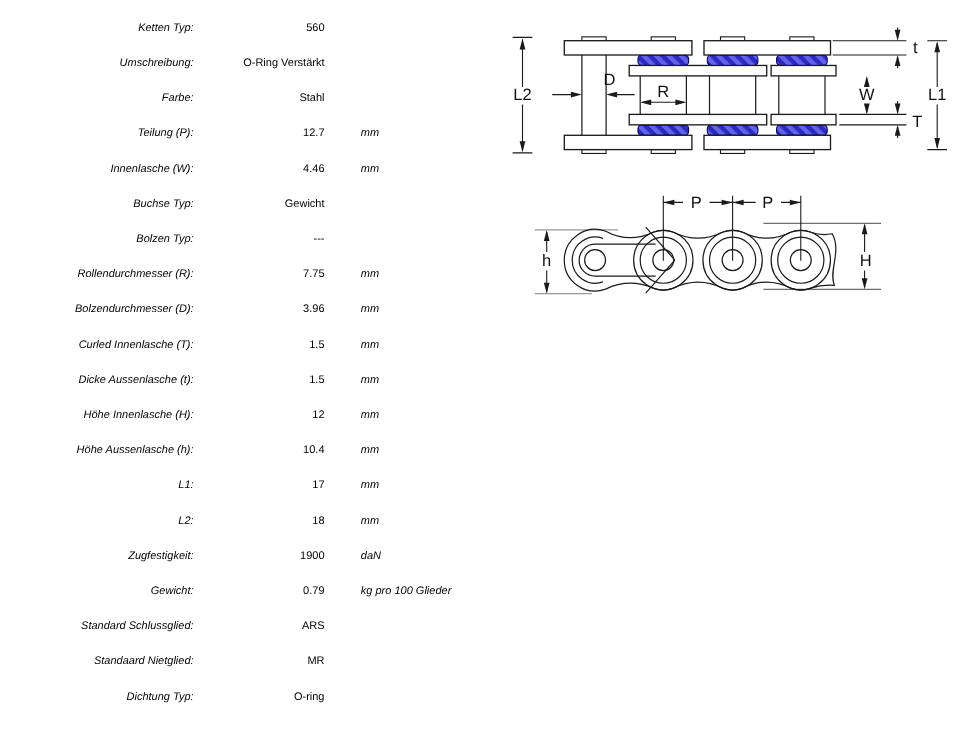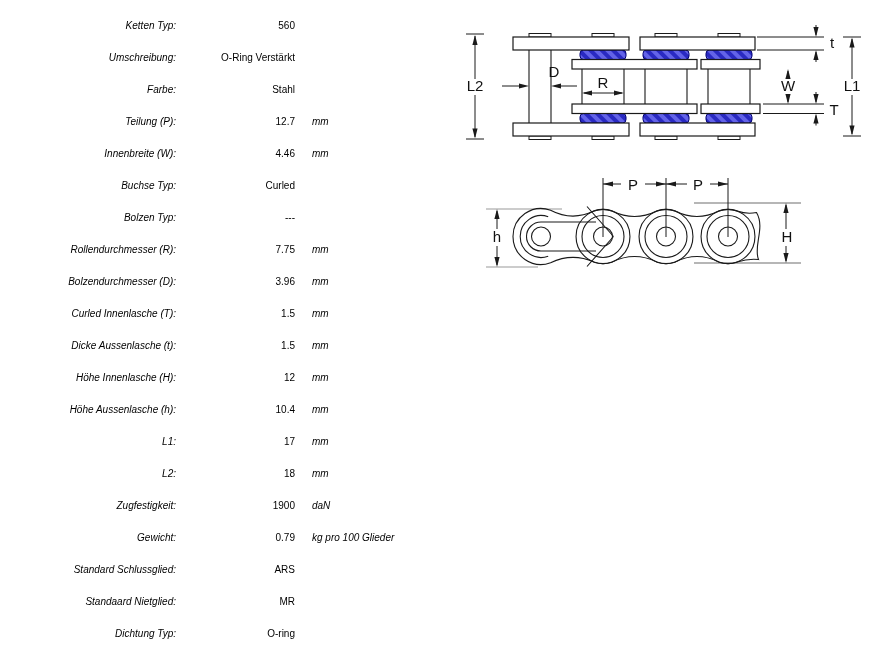--- a/index.html
+++ b/index.html
@@ -4,21 +4,21 @@
 <style>
   html,body{margin:0;padding:0;}
   body{
     width:877px;height:669px;background:#ffffff;position:relative;overflow:hidden;
     font-family:"Liberation Sans", sans-serif;color:#000;
   }
   .spec-table{position:absolute;left:0;top:10px;width:452px;}
   .spec-row{display:flex;height:32px;align-items:flex-start;font-size:10px;line-height:32px;}
   .spec-label{width:176px;text-align:right;font-style:italic;white-space:nowrap;}
   .spec-value{width:119px;text-align:right;white-space:nowrap;}
-  .spec-unit{margin-left:17px;font-style:italic;white-space:nowrap;}
+  .spec-unit{margin-left:33px;font-style:italic;white-space:nowrap;}
   .diagram-top{position:absolute;left:440px;top:0;}
   .diagram-side{position:absolute;left:440px;top:160px;}
   svg text{font-family:"Liberation Sans", sans-serif;font-size:15px;fill:#111;}
 </style>
 </head>
 <body>
 
 <div class="spec-table">
   <div class="spec-row">
     <div class="spec-label">Ketten Typ:</div>
@@ -38,28 +38,28 @@
     <div class="spec-unit"></div>
   </div>
 
   <div class="spec-row">
     <div class="spec-label">Teilung (P):</div>
     <div class="spec-value">12.7</div>
     <div class="spec-unit">mm</div>
   </div>
 
   <div class="spec-row">
-    <div class="spec-label">Innenbreite (W):</div>
+    <div class="spec-label">Innenlasche (W):</div>
     <div class="spec-value">4.46</div>
     <div class="spec-unit">mm</div>
   </div>
 
   <div class="spec-row">
     <div class="spec-label">Buchse Typ:</div>
-    <div class="spec-value">Curled</div>
+    <div class="spec-value">Gewicht</div>
     <div class="spec-unit"></div>
   </div>
 
   <div class="spec-row">
     <div class="spec-label">Bolzen Typ:</div>
     <div class="spec-value">---</div>
     <div class="spec-unit"></div>
   </div>
 
   <div class="spec-row">

